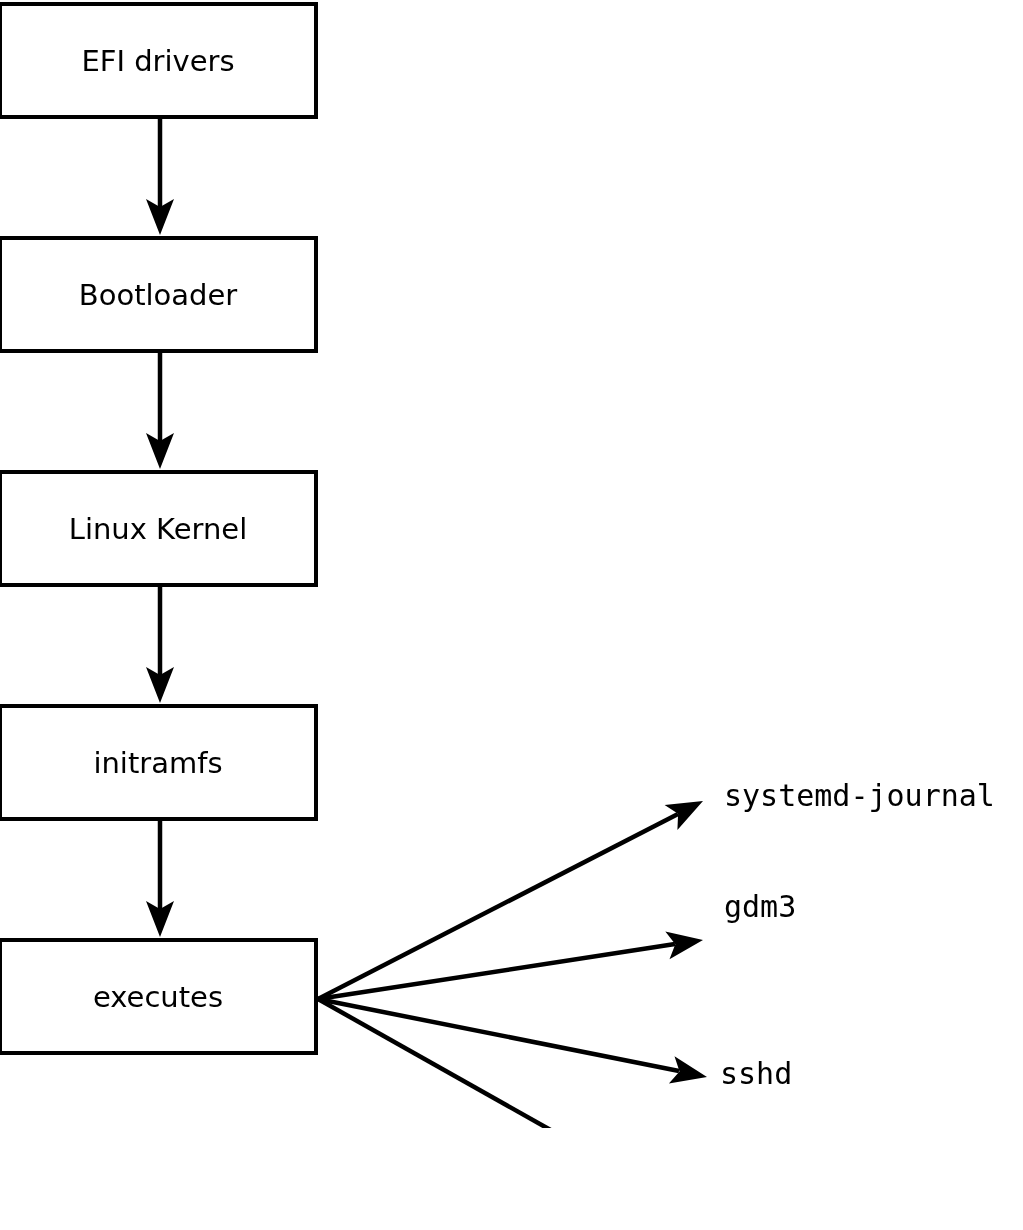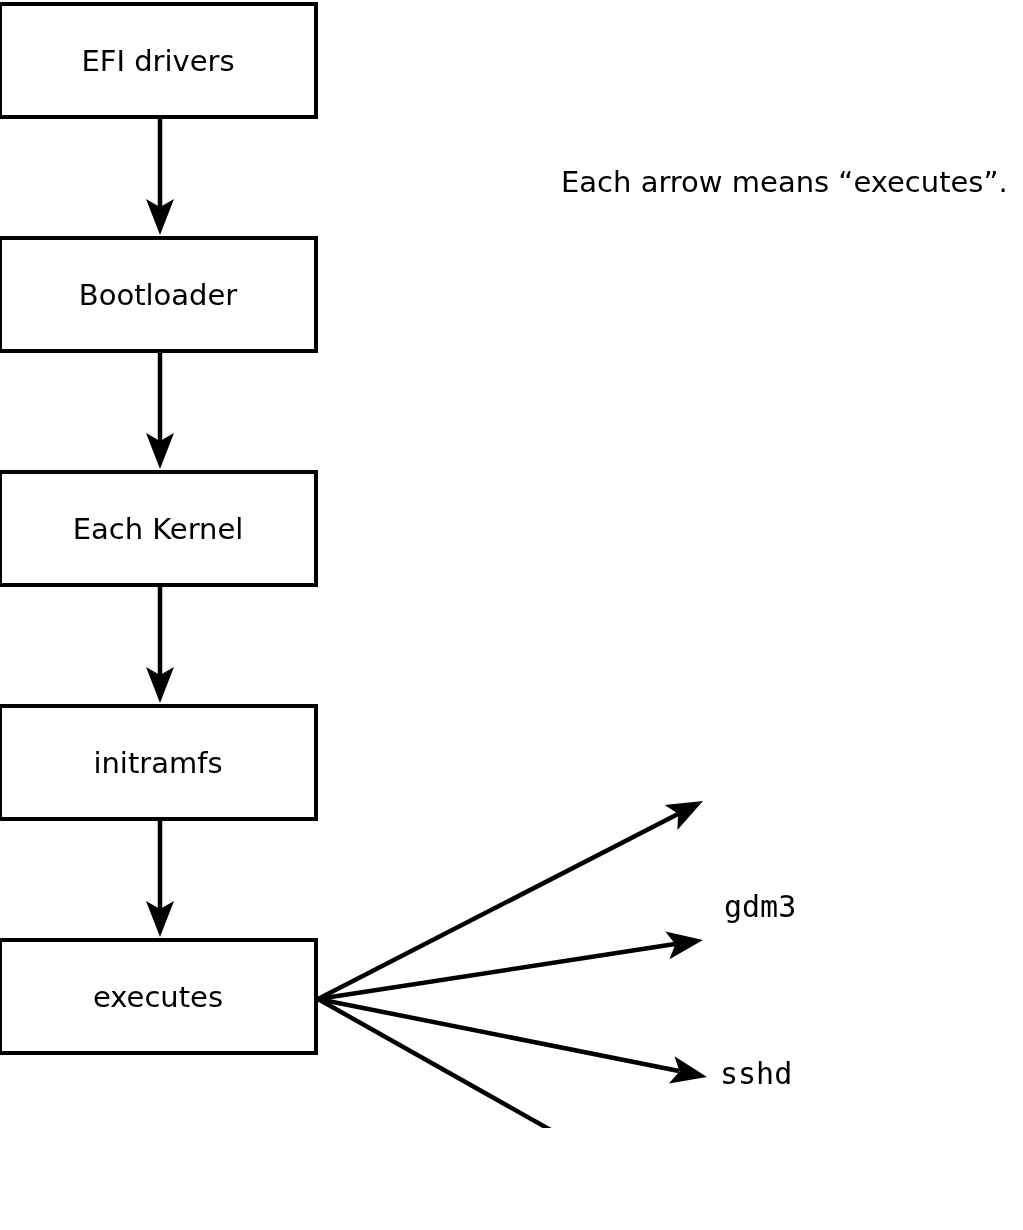--- a/index.html
+++ b/index.html
@@ -107,28 +107,28 @@
     </g>
   </svg>
 
   <div class="node-box" style="top:2px">
     <span>EFI drivers</span>
   </div>
   <div class="node-box" style="top:236px">
     <span>Bootloader</span>
   </div>
   <div class="node-box" style="top:470px">
-    <span>Each Kernel</span>
+    <span>Linux Kernel</span>
   </div>
   <div class="node-box" style="top:704px">
     <span>initramfs</span>
   </div>
   <div class="node-box" style="top:938px">
     <span>executes</span>
   </div>
 
-  <div class="note">Each arrow means “executes”.</div>
 
+  <div class="target-label" style="left:724px; top:777px">systemd-journal</div>
   <div class="target-label" style="left:724px; top:888px">gdm3</div>
   <div class="target-label" style="left:720px; top:1055px">sshd</div>
   <div class="target-label sans" style="left:716px; top:1192px">sshd</div>
 
 </div>
 
 </body></html>

